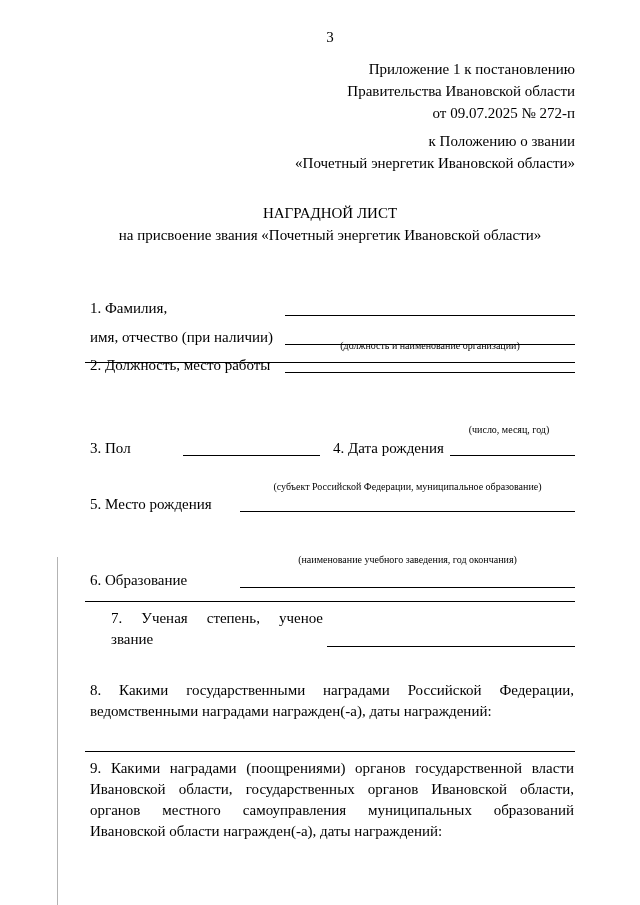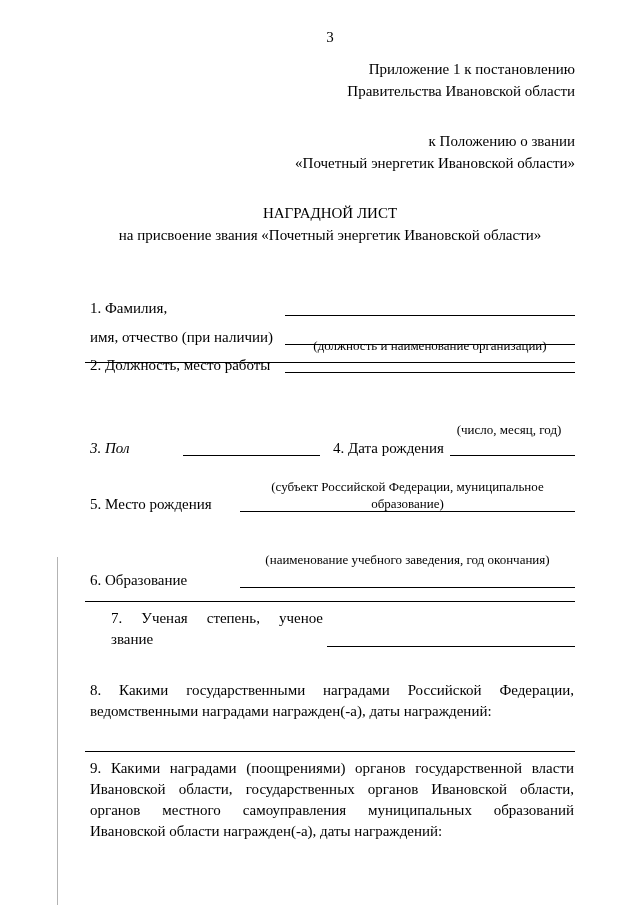--- a/index.html
+++ b/index.html
@@ -9,41 +9,42 @@
     font-size:15px;line-height:21px;overflow:hidden;
   }
   .abs{position:absolute;}
   .pagenum{top:27px;left:85px;right:65px;text-align:center;}
   .right-block{right:65px;left:200px;text-align:right;line-height:22px;}
   .center-block{left:85px;right:65px;text-align:center;line-height:22px;}
   .frow{display:flex;align-items:flex-end;left:90px;right:65px;height:25px;margin-top:44px;}
   .lbl{white-space:nowrap;}
   .lbl-w195{width:195px;}
   .lbl-w150{width:150px;}
-  .lbl-w93{width:93px;font-style:italic;}
+  .lbl-w93{width:93px;}
   .fline{flex:1;border-bottom:1px solid #000;margin-bottom:3px;height:0;}
   .fline-fixed{border-bottom:1px solid #000;margin-bottom:3px;height:0;}
-  .caption{font-size:13px;line-height:17px;text-align:center;}
+  .caption{font-size:10px;line-height:17px;text-align:center;}
   .rule{border-top:1px solid #000;height:0;left:85px;right:65px;}
   .just{text-align:justify;text-align-last:left;left:90px;right:66px;}
   .i7{display:flex;align-items:flex-end;left:90px;right:65px;}
   .i7-text{width:212px;text-align:justify;text-align-last:left;}
   .i7-line{flex:1;border-bottom:1px solid #000;margin-bottom:3px;margin-left:4px;height:0;}
   .vline{left:57px;top:557px;height:348px;width:0;border-left:1px solid #b3b3b3;}
 </style>
 </head>
 <body>
 
 <div class="page">
 
   <div class="abs pagenum">3</div>
 
   <div class="abs right-block" style="top:58px;">
     <div>Приложение 1 к постановлению</div>
     <div>Правительства Ивановской области</div>
+    <div>от 09.07.2025 № 272-п</div>
   </div>
 
   <div class="abs right-block" style="top:130px;">
     <div>к Положению о звании</div>
     <div>«Почетный энергетик Ивановской области»</div>
   </div>
 
   <div class="abs center-block" style="top:202px;">
     <div>НАГРАДНОЙ ЛИСТ</div>
     <div>на присвоение звания «Почетный энергетик Ивановской области»</div>

